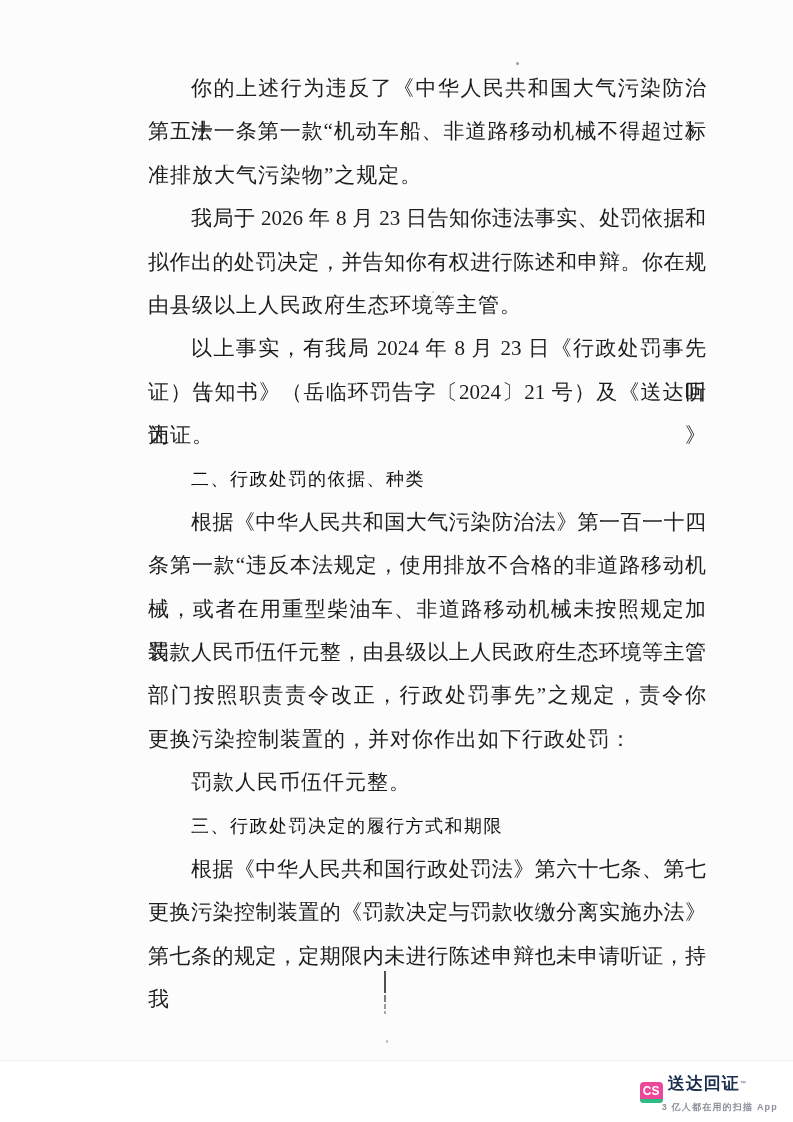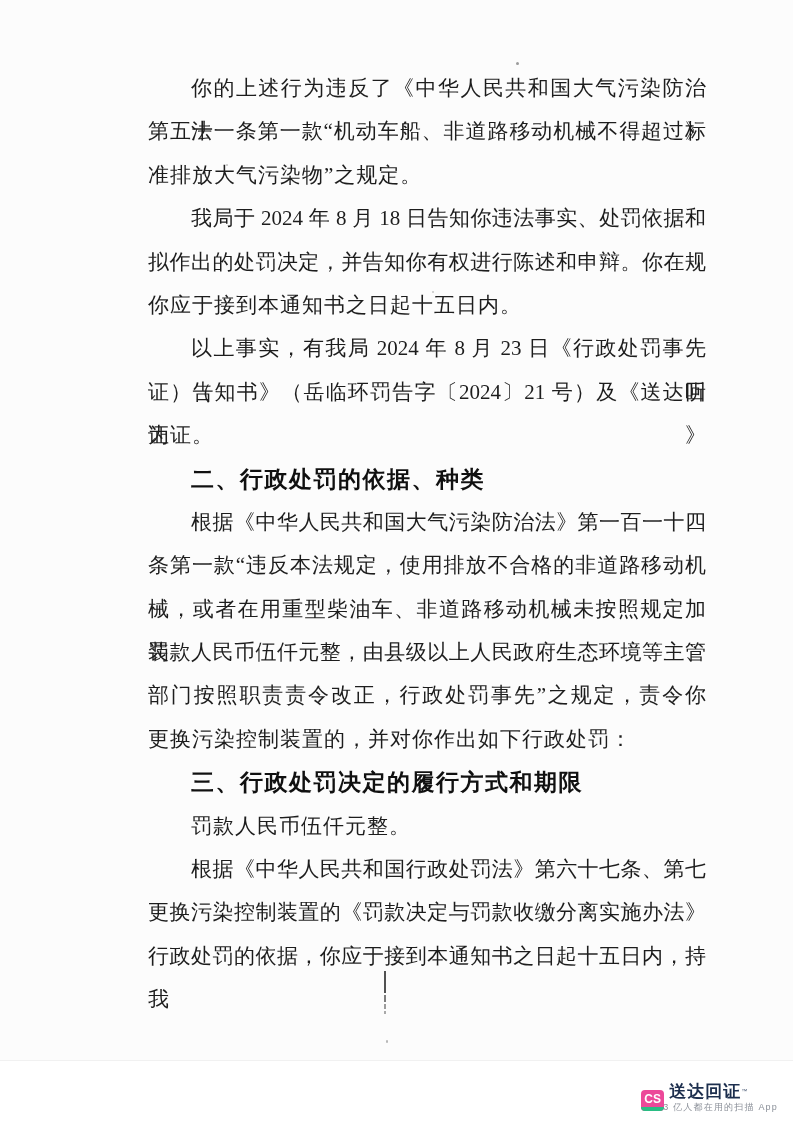--- a/index.html
+++ b/index.html
@@ -26,21 +26,21 @@
     white-space:normal;
     text-align:justify;
     -moz-text-align-last:justify;
     text-align-last:justify;
     text-justify:inter-character;
     letter-spacing:0;
   }
   .line.ind{padding-left:43px;}
   .line.h{
     font-family:"Liberation Sans","DejaVu Sans",sans-serif;
-    font-weight:700;font-size:23px;color:#101010;letter-spacing:1.5px;
+    font-weight:400;font-size:18px;color:#101010;letter-spacing:1.5px;
   }
   
   .scratch{
     position:absolute;left:384px;top:971px;width:2px;height:45px;
     background:linear-gradient(to bottom,
       #333 0%,#333 48%,transparent 48%,transparent 54%,
       #666 54%,#666 68%,transparent 68%,transparent 74%,
       #8a8a8a 74%,#8a8a8a 84%,transparent 84%,transparent 90%,
       #9a9a9a 90%,#9a9a9a 96%,transparent 96%);
     opacity:.85;
@@ -69,50 +69,50 @@
     position:absolute;left:0;right:0;bottom:0;height:4px;background:#2abd84;
   }
   .wm-col{margin-left:5px;display:flex;flex-direction:column;align-items:flex-start;}
   .wm-brand{
     color:#1d2f4e;font-weight:700;font-size:17px;line-height:21px;letter-spacing:1px;
     white-space:nowrap;
   }
   .wm-brand .tm{font-size:6px;font-weight:400;vertical-align:top;color:#4a5a75;letter-spacing:0;}
   .wm-tagline{
     color:#8b9099;font-size:9px;line-height:11px;letter-spacing:1.2px;
-    margin-top:0;margin-left:-6px;white-space:nowrap;
+    margin-top:8px;margin-left:-6px;white-space:nowrap;font-weight:bold;
   }
 </style>
 </head>
 <body>
 
 <div class="scan-area"></div>
 
 <div class="doc">
   <div class="line j ind">你的上述行为违反了《中华人民共和国大气污染防治法》</div>
   <div class="line j">第五十一条第一款“机动车船、非道路移动机械不得超过标</div>
   <div class="line">准排放大气污染物”之规定。</div>
-  <div class="line j ind">我局于 2024 年 8 月 18 日告知你违法事实、处罚依据和</div>
+  <div class="line j ind">我局于 2026 年 8 月 23 日告知你违法事实、处罚依据和</div>
   <div class="line j">拟作出的处罚决定，并告知你有权进行陈述和申辩。你在规</div>
-  <div class="line">你应于接到本通知书之日起十五日内。</div>
+  <div class="line">由县级以上人民政府生态环境等主管。</div>
   <div class="line j ind">以上事实，有我局 2024 年 8 月 23 日《行政处罚事先（听</div>
   <div class="line j">证）告知书》（岳临环罚告字〔2024〕21 号）及《送达回证》</div>
   <div class="line">为证。</div>
   <div class="line h ind">二、行政处罚的依据、种类</div>
   <div class="line j ind">根据《中华人民共和国大气污染防治法》第一百一十四</div>
   <div class="line j">条第一款“违反本法规定，使用排放不合格的非道路移动机</div>
   <div class="line j">械，或者在用重型柴油车、非道路移动机械未按照规定加装、</div>
   <div class="line j">罚款人民币伍仟元整，由县级以上人民政府生态环境等主管</div>
   <div class="line j">部门按照职责责令改正，行政处罚事先”之规定，责令你</div>
   <div class="line">更换污染控制装置的，并对你作出如下行政处罚：</div>
+  <div class="line ind">罚款人民币伍仟元整。</div>
   <div class="line h ind">三、行政处罚决定的履行方式和期限</div>
-  <div class="line ind">罚款人民币伍仟元整。</div>
   <div class="line j ind">根据《中华人民共和国行政处罚法》第六十七条、第七</div>
   <div class="line j">更换污染控制装置的《罚款决定与罚款收缴分离实施办法》</div>
-  <div class="line j">行政处罚的依据，你应于接到本通知书之日起十五日内，持我</div>
+  <div class="line j">第七条的规定，定期限内未进行陈述申辩也未申请听证，持我</div>
 </div>
 
 <div class="scratch"></div>
 <div class="speck s1"></div>
 <div class="speck s2"></div>
 <div class="speck s3"></div>
 <div class="speck s4"></div>
 
 <div class="watermark">
   <div class="wm-badge">

